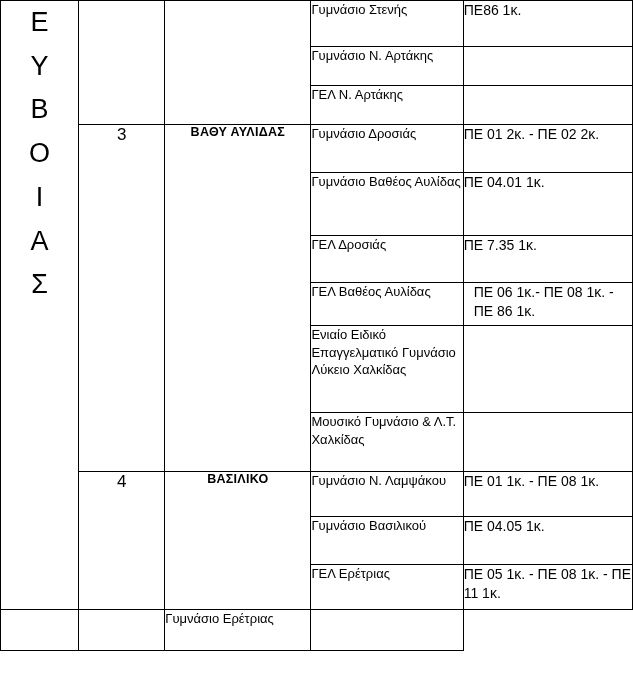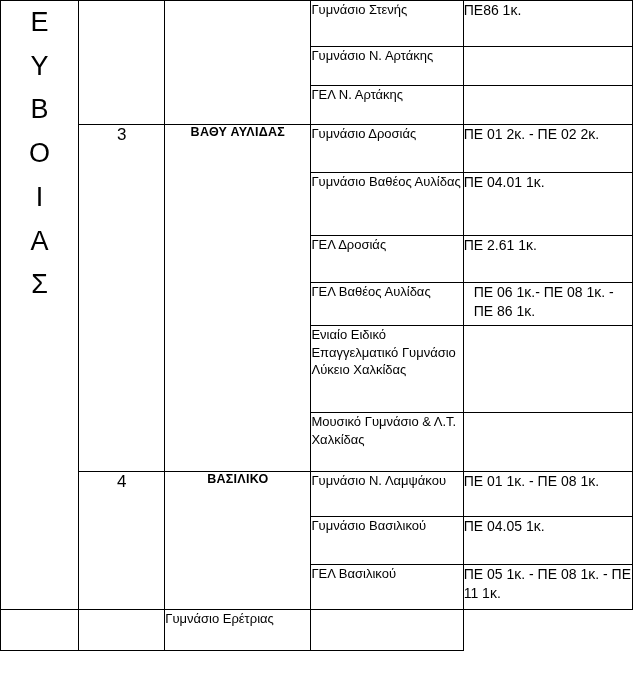--- a/index.html
+++ b/index.html
@@ -124,21 +124,21 @@
         <td class="unit-cell" rowspan="6">ΒΑΘΥ ΑΥΛΙΔΑΣ</td>
         <td class="school-cell" style="height:47px;">Γυμνάσιο Δροσιάς</td>
         <td class="spec-cell" style="height:47px;">ΠΕ 01 2κ. - ΠΕ 02 2κ.</td>
       </tr>
       <tr>
         <td class="school-cell" style="height:62px;">Γυμνάσιο Βαθέος Αυλίδας</td>
         <td class="spec-cell" style="height:62px;">ΠΕ 04.01 1κ.</td>
       </tr>
       <tr>
         <td class="school-cell" style="height:46px;">ΓΕΛ Δροσιάς</td>
-        <td class="spec-cell" style="height:46px;">ΠΕ 2.61 1κ.</td>
+        <td class="spec-cell" style="height:46px;">ΠΕ 7.35 1κ.</td>
       </tr>
       <tr>
         <td class="school-cell" style="height:42px;">ΓΕΛ Βαθέος Αυλίδας</td>
         <td class="spec-cell" style="height:42px; vertical-align: top; padding-left: 10px;">ΠΕ 06 1κ.- ΠΕ 08 1κ. - ΠΕ 86 1κ.</td>
       </tr>
       <tr>
         <td class="school-cell" style="height:86px;">Ενιαίο Ειδικό Επαγγελματικό Γυμνάσιο Λύκειο Χαλκίδας</td>
         <td class="spec-cell empty" style="height:86px;"></td>
       </tr>
       <tr>
@@ -150,21 +150,21 @@
         <td class="num-cell" rowspan="3">4</td>
         <td class="unit-cell" rowspan="3">ΒΑΣΙΛΙΚΟ</td>
         <td class="school-cell" style="height:44px;">Γυμνάσιο Ν. Λαμψάκου</td>
         <td class="spec-cell" style="height:44px;">ΠΕ 01 1κ. - ΠΕ 08 1κ.</td>
       </tr>
       <tr>
         <td class="school-cell" style="height:47px;">Γυμνάσιο Βασιλικού</td>
         <td class="spec-cell" style="height:47px;">ΠΕ 04.05 1κ.</td>
       </tr>
       <tr>
-        <td class="school-cell" style="height:44px;">ΓΕΛ Βασιλικού</td>
+        <td class="school-cell" style="height:44px;">ΓΕΛ Ερέτριας</td>
         <td class="spec-cell" style="height:44px; vertical-align: top;">ΠΕ 05 1κ. - ΠΕ 08 1κ. - ΠΕ 11 1κ.</td>
       </tr>
 
       <tr>
         <td class="num-cell"></td>
         <td class="unit-cell"></td>
         <td class="school-cell" style="height:40px;">Γυμνάσιο Ερέτριας</td>
         <td class="spec-cell empty" style="height:40px;"></td>
       </tr>
     </tbody>

